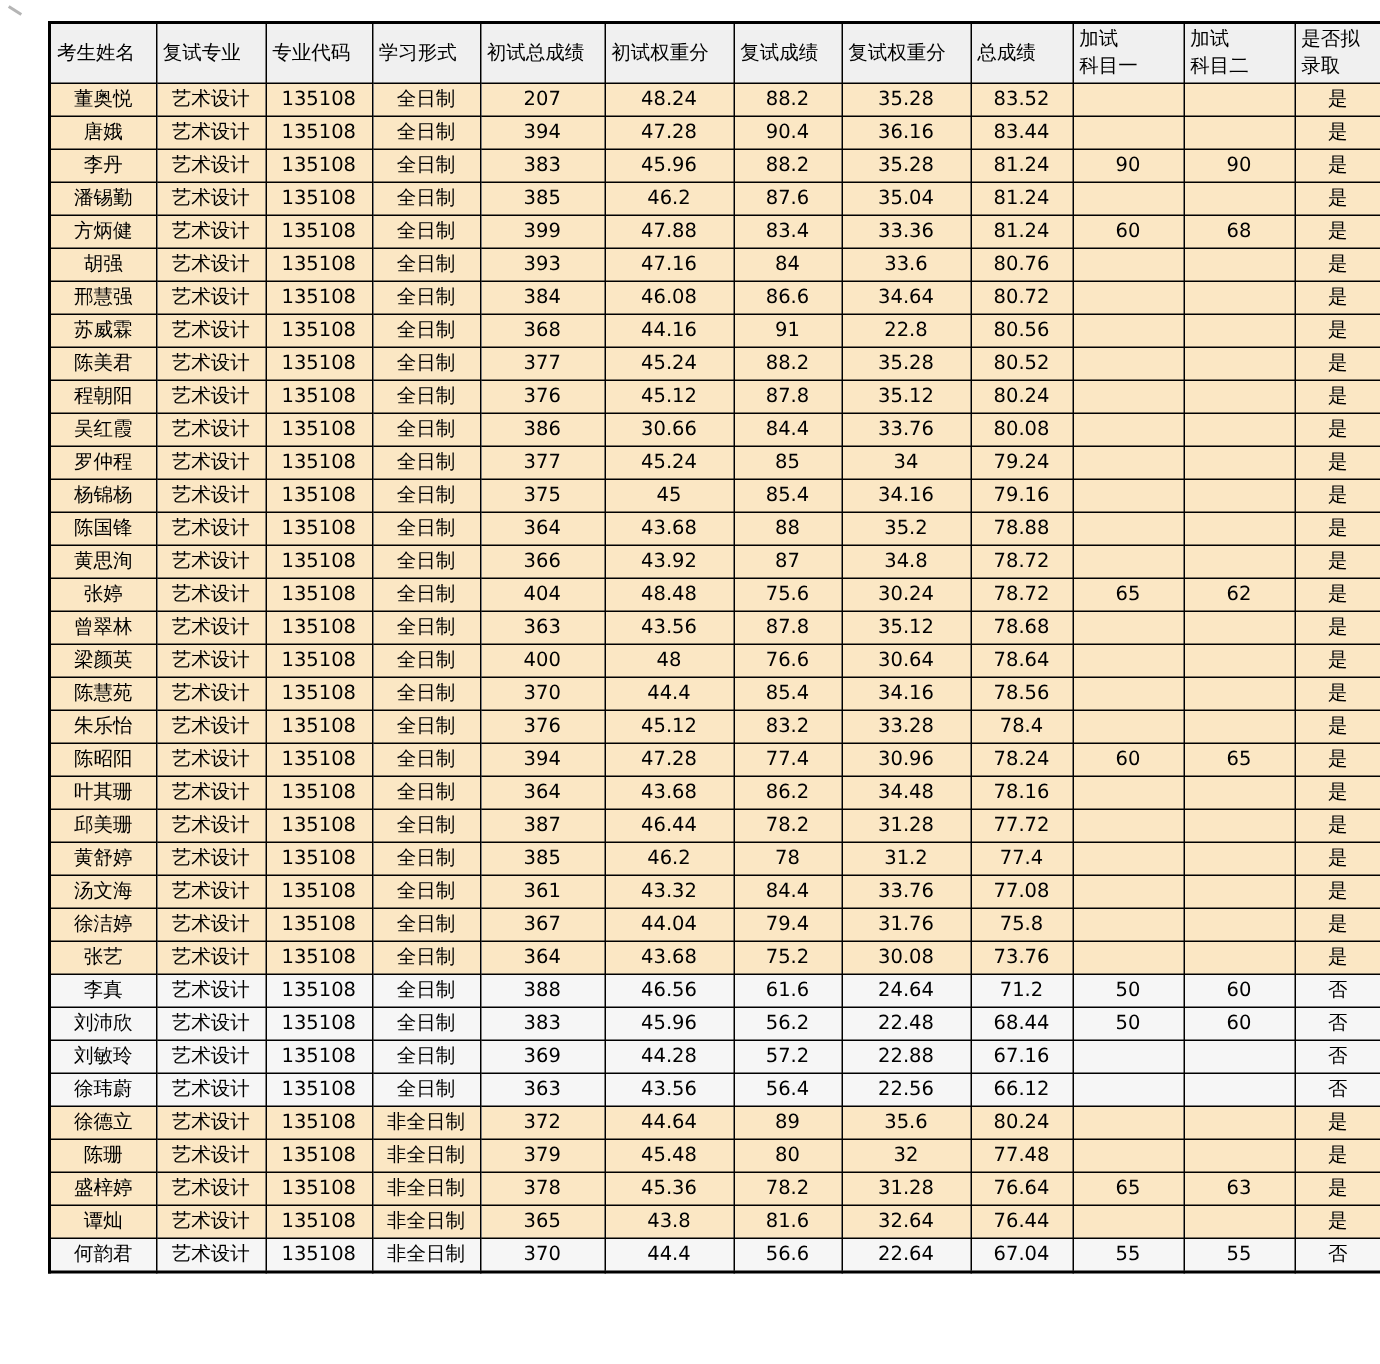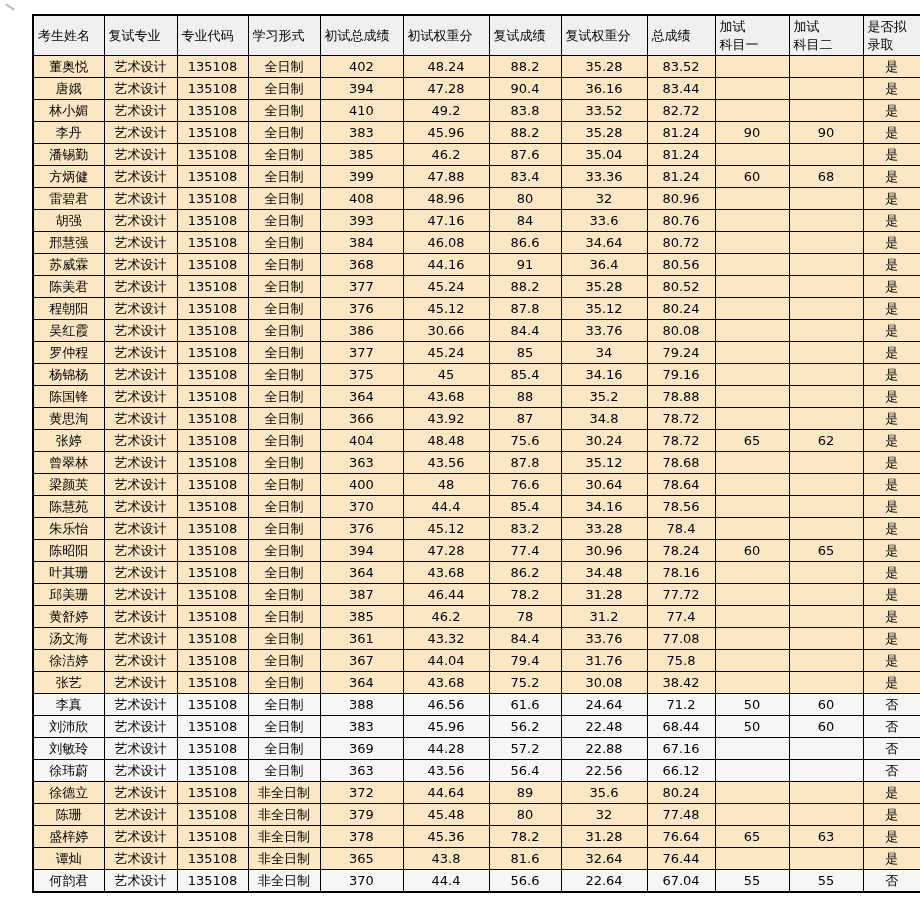--- a/index.html
+++ b/index.html
@@ -95,53 +95,39 @@
         <th>是否拟
 录取</th>
       </tr>
   </thead>
   <tbody id="tableBody">
       <tr class="row-admitted">
         <td>董奥悦</td>
         <td>艺术设计</td>
         <td>135108</td>
         <td>全日制</td>
-        <td>402</td>
+        <td>207</td>
         <td>48.24</td>
         <td>88.2</td>
         <td>35.28</td>
         <td>83.52</td>
         <td></td>
         <td></td>
         <td>是</td>
       </tr>
       <tr class="row-admitted">
         <td>唐娥</td>
         <td>艺术设计</td>
         <td>135108</td>
         <td>全日制</td>
         <td>394</td>
         <td>47.28</td>
         <td>90.4</td>
         <td>36.16</td>
         <td>83.44</td>
-        <td></td>
-        <td></td>
-        <td>是</td>
-      </tr>
-      <tr class="row-admitted">
-        <td>林小媚</td>
-        <td>艺术设计</td>
-        <td>135108</td>
-        <td>全日制</td>
-        <td>410</td>
-        <td>49.2</td>
-        <td>83.8</td>
-        <td>33.52</td>
-        <td>82.72</td>
         <td></td>
         <td></td>
         <td>是</td>
       </tr>
       <tr class="row-admitted">
         <td>李丹</td>
         <td>艺术设计</td>
         <td>135108</td>
         <td>全日制</td>
         <td>383</td>
@@ -175,34 +161,20 @@
         <td>399</td>
         <td>47.88</td>
         <td>83.4</td>
         <td>33.36</td>
         <td>81.24</td>
         <td>60</td>
         <td>68</td>
         <td>是</td>
       </tr>
       <tr class="row-admitted">
-        <td>雷碧君</td>
-        <td>艺术设计</td>
-        <td>135108</td>
-        <td>全日制</td>
-        <td>408</td>
-        <td>48.96</td>
-        <td>80</td>
-        <td>32</td>
-        <td>80.96</td>
-        <td></td>
-        <td></td>
-        <td>是</td>
-      </tr>
-      <tr class="row-admitted">
         <td>胡强</td>
         <td>艺术设计</td>
         <td>135108</td>
         <td>全日制</td>
         <td>393</td>
         <td>47.16</td>
         <td>84</td>
         <td>33.6</td>
         <td>80.76</td>
         <td></td>
@@ -224,21 +196,21 @@
         <td>是</td>
       </tr>
       <tr class="row-admitted">
         <td>苏威霖</td>
         <td>艺术设计</td>
         <td>135108</td>
         <td>全日制</td>
         <td>368</td>
         <td>44.16</td>
         <td>91</td>
-        <td>36.4</td>
+        <td>22.8</td>
         <td>80.56</td>
         <td></td>
         <td></td>
         <td>是</td>
       </tr>
       <tr class="row-admitted">
         <td>陈美君</td>
         <td>艺术设计</td>
         <td>135108</td>
         <td>全日制</td>
@@ -491,21 +463,21 @@
       </tr>
       <tr class="row-admitted">
         <td>张艺</td>
         <td>艺术设计</td>
         <td>135108</td>
         <td>全日制</td>
         <td>364</td>
         <td>43.68</td>
         <td>75.2</td>
         <td>30.08</td>
-        <td>38.42</td>
+        <td>73.76</td>
         <td></td>
         <td></td>
         <td>是</td>
       </tr>
       <tr class="row-rejected">
         <td>李真</td>
         <td>艺术设计</td>
         <td>135108</td>
         <td>全日制</td>
         <td>388</td>

